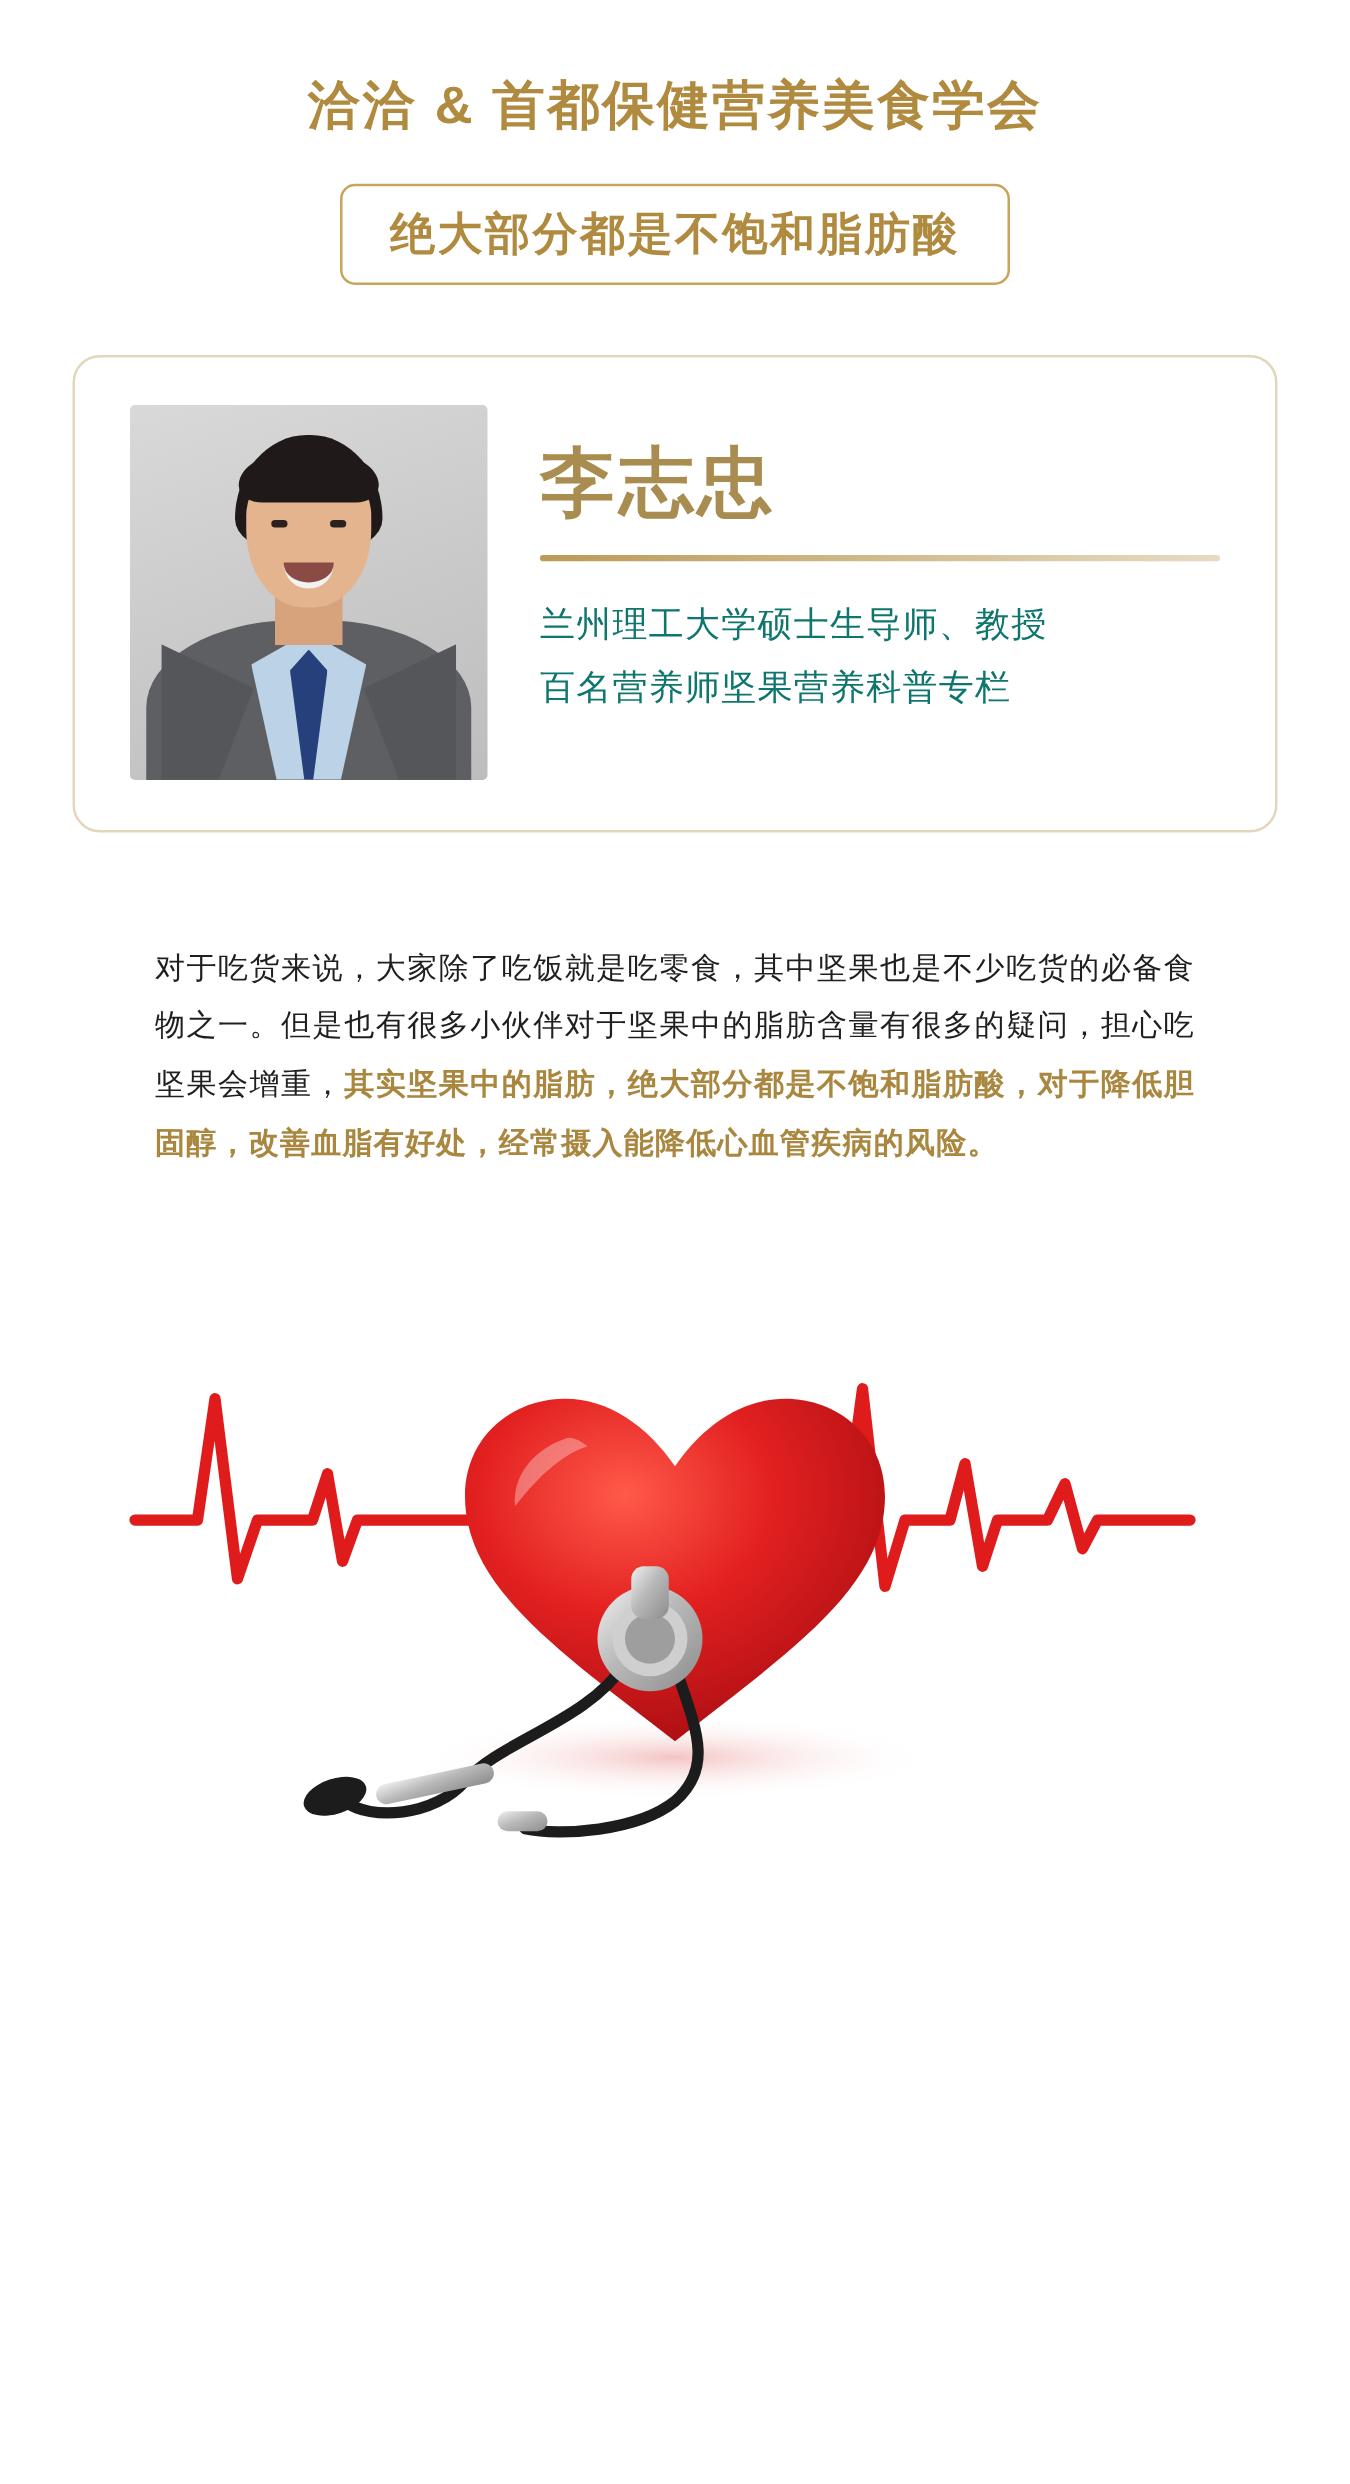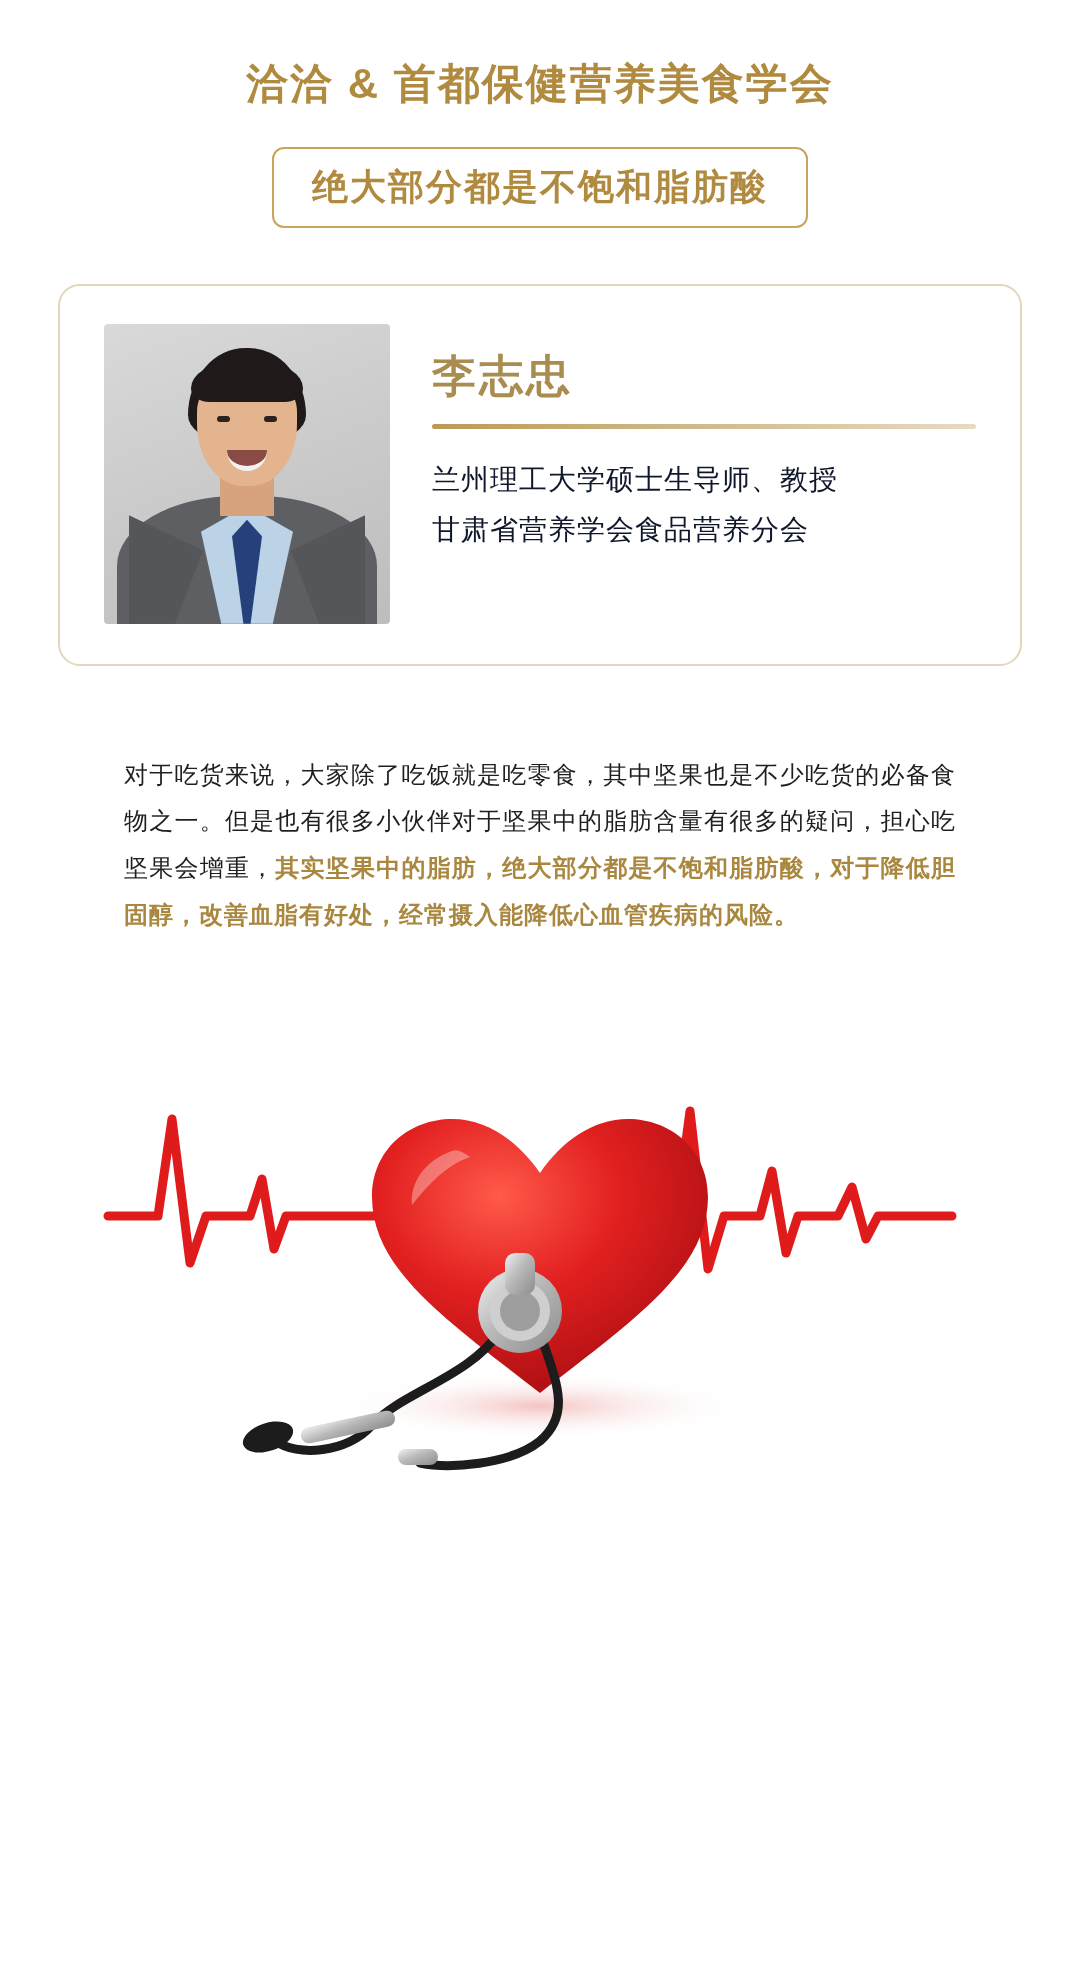--- a/index.html
+++ b/index.html
@@ -155,39 +155,39 @@
   }
   .p-lapel-l { left: 50%; margin-left: -118px; clip-path: polygon(0 14%, 100% 42%, 62% 100%, 0 100%); }
   .p-lapel-r { left: 50%; margin-left: 44px; clip-path: polygon(100% 14%, 0 42%, 38% 100%, 100% 100%); }
 
   .card-body {
     flex: 1 1 auto;
     padding-left: 42px;
     padding-top: 26px;
   }
   .expert-name {
-    font-size: 44px;
+    font-size: 60px;
     font-weight: bold;
     color: #a98c50;
     letter-spacing: 3px;
     line-height: 1.2;
   }
   .name-rule {
     margin-top: 22px;
     height: 5px;
     width: 100%;
     background: linear-gradient(to right, #c0a163 0%, #d6c characterize 0%, #e8dcc2 100%);
     background: linear-gradient(to right, #bb9a56 0%, #e6dbc3 100%);
     border-radius: 3px;
   }
   .expert-titles {
     margin-top: 26px;
     font-size: 28px;
     line-height: 1.78;
-    color: #0f172a;
+    color: #0f766e;
     letter-spacing: 1px;
   }
   .expert-titles div { white-space: nowrap; }
 
   
   .article {
     margin: 86px auto 0 auto;
     width: 832px;
     font-size: 24px;
     line-height: 1.95;
@@ -235,21 +235,21 @@
       <div class="p-fringe"></div>
       <div class="p-eye l"></div>
       <div class="p-eye r"></div>
       <div class="p-smile"></div>
     </div>
     <div class="card-body">
       <div class="expert-name">李志忠</div>
       <div class="name-rule"></div>
       <div class="expert-titles">
         <div>兰州理工大学硕士生导师、教授</div>
-        <div>甘肃省营养学会食品营养分会</div>
+        <div>百名营养师坚果营养科普专栏</div>
       </div>
     </div>
   </div>
 
   <div class="article">
     <span>对于吃货来说，大家除了吃饭就是吃零食，其中坚果也是不少吃货的必备食物之一。但是也有很多小伙伴对于坚果中的脂肪含量有很多的疑问，担心吃坚果会增重，</span><span class="hl">其实坚果中的脂肪，绝大部分都是不饱和脂肪酸，对于降低胆固醇，改善血脂有好处，经常摄入能降低心血管疾病的风险。</span>
   </div>
 
   <div class="illustration">
     <svg class="ecg-svg" width="1080" height="470" viewBox="0 0 1080 470">

